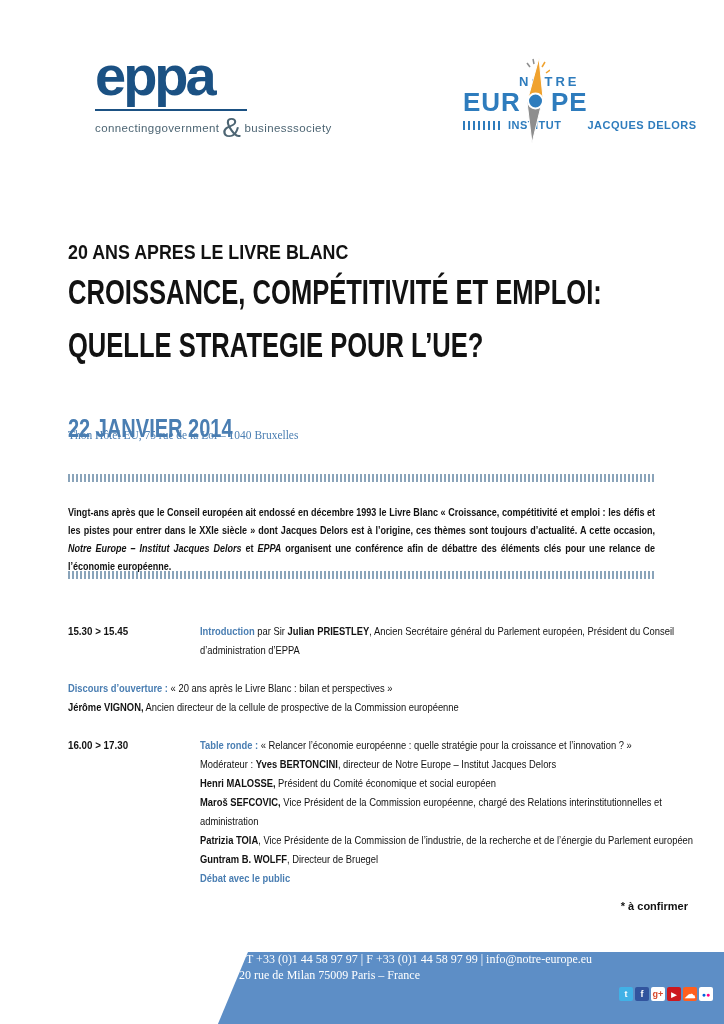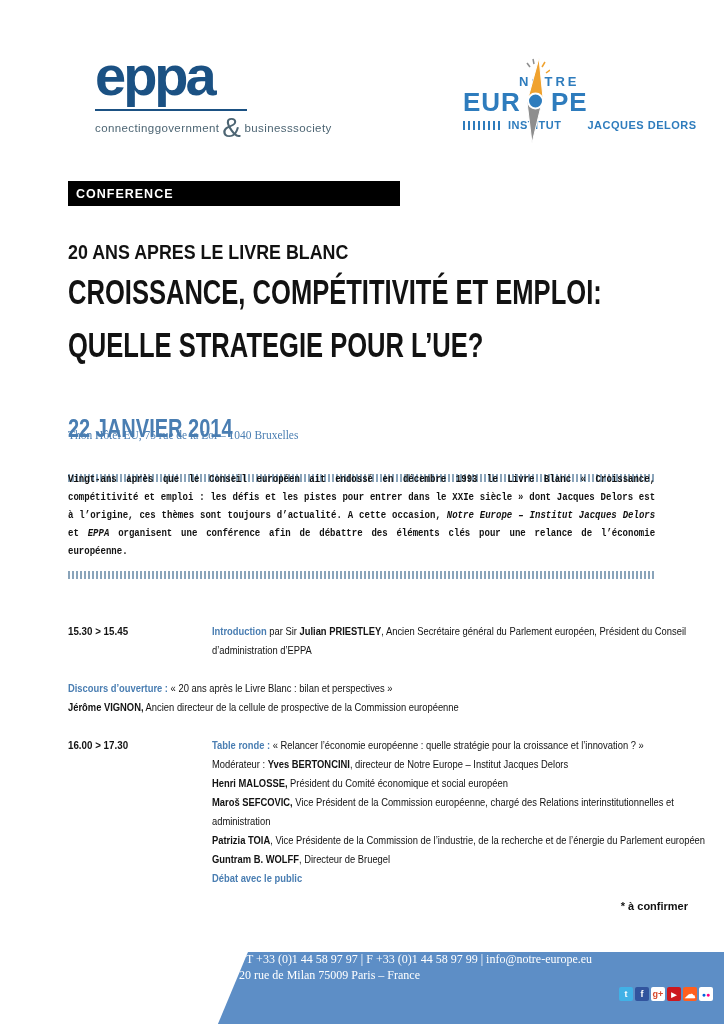--- a/index.html
+++ b/index.html
@@ -40,30 +40,30 @@
   .title1{position:absolute;left:68px;top:272px;font-size:35px;font-weight:bold;}
   .title2{position:absolute;left:68px;top:325px;font-size:35px;font-weight:bold;}
   .programme{position:absolute;left:68px;top:368px;font-size:20px;font-weight:bold;}
   .date{position:absolute;left:68px;top:414px;font-size:25px;font-weight:bold;color:var(--accent);}
   .venue{position:absolute;left:68px;top:427px;font-size:13.5px;font-weight:normal;color:var(--accent);
          font-family:"Liberation Serif",serif;}
   .sep{position:absolute;left:68px;width:587px;height:8px;
        background:repeating-linear-gradient(90deg,var(--sep) 0 1.5px,transparent 1.5px 4px);}
   .sep1{top:474px;} .sep2{top:571px;}
   
-  .intro{position:absolute;left:68px;top:470px;width:587px;font-family:Liberation Mono, monospace;}
+  .intro{position:absolute;left:68px;top:503px;width:587px;}
   .intro-inner{width:716px;transform:scaleX(.82);transform-origin:0 0;
                font-size:11px;font-weight:bold;line-height:18px;text-align:justify;
                letter-spacing:0;color:var(--ink);}
   .sg-i{font-style:italic;}
   .sg-b{font-weight:bold;}
   .sg-accent{font-weight:bold;color:var(--accent);}
   
   .schedule{position:absolute;left:68px;top:622px;width:650px;}
-  .sched-row{display:flex;gap:12px;}
+  .sched-row{display:flex;}
   .sched-row + .sched-row{margin-top:19px;}
   .time{width:132px;flex:none;font-size:11.5px;font-weight:bold;line-height:19px;}
   .stext{width:518px;flex:none;}
   .stext-inner{width:634px;transform:scaleX(.815);transform-origin:0 0;}
   .sched-line{white-space:nowrap;font-size:11.5px;line-height:19px;}
   .footnote{position:absolute;right:36px;top:900px;font-size:11px;font-weight:bold;}
   
   .footer{position:absolute;left:0;top:952px;width:724px;height:72px;background:var(--footer);
           clip-path:polygon(34.25% 0,100% 0,100% 100%,30.1% 100%);
           font-family:"Liberation Serif",serif;color:#fff;font-size:12px;line-height:15.5px;}
@@ -113,23 +113,20 @@
       <span>PE</span>
     </div>
     <div class="ne-institut">
       <span class="ne-bars"></span>
       <span>INSTITUT</span>
       <span class="ne-gap"></span>
       <span>JACQUES DELORS</span>
     </div>
   </div>
 
-  <div class="conf-bar">
-    <span>CONFERENCE</span>
-  </div>
 
   <div class="kicker">
     <span class="cond85">20 ANS APRES LE LIVRE BLANC</span>
   </div>
   <div class="title1">
     <span class="cond73">CROISSANCE, COMPÉTITIVITÉ ET EMPLOI:</span>
   </div>
   <div class="title2">
     <span class="cond73">QUELLE STRATEGIE POUR L’UE?</span>
   </div>

